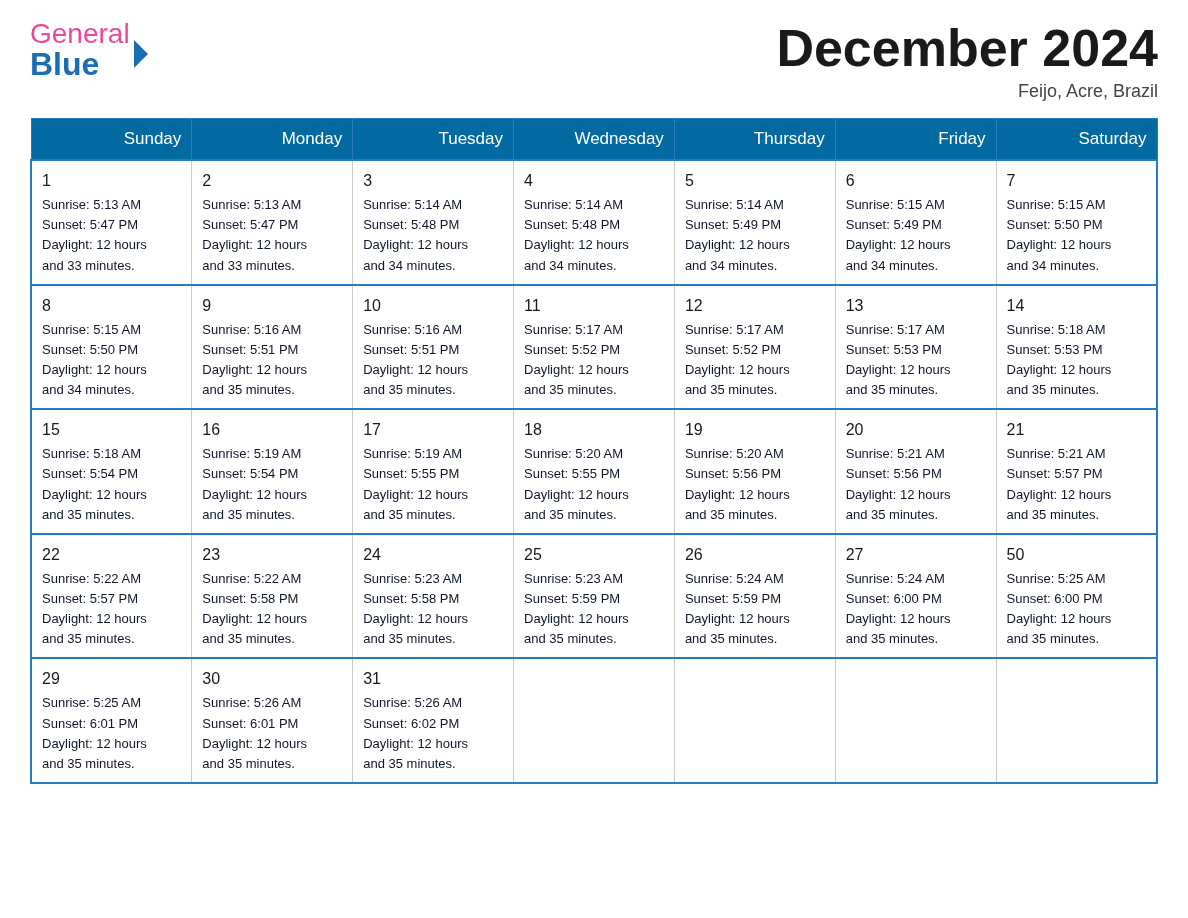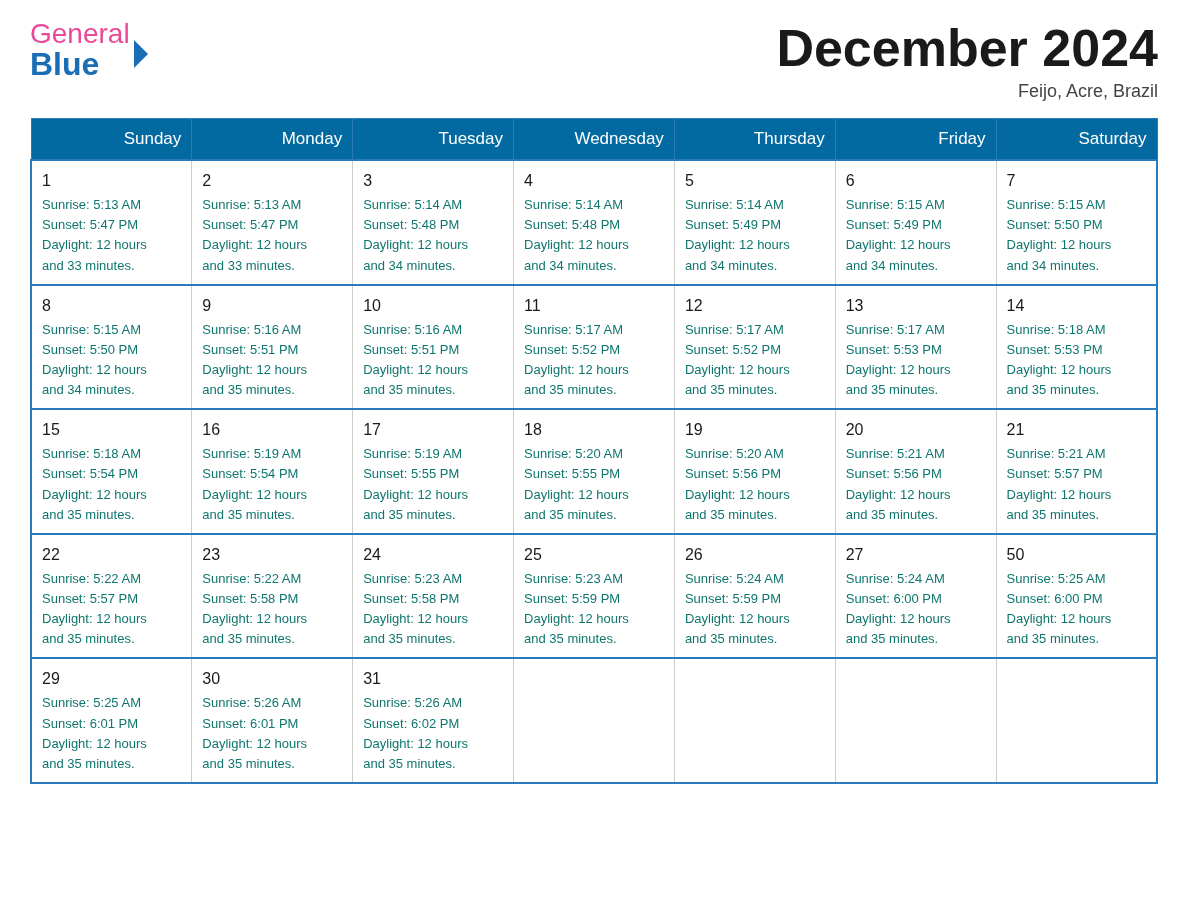--- a/index.html
+++ b/index.html
@@ -87,21 +87,21 @@
       width: 14.28%;
     }
     .calendar-table tbody tr td .day-number {
       font-size: 16px;
       font-weight: normal;
       color: #1a1a1a;
       display: block;
       margin-bottom: 2px;
     }
     .calendar-table tbody tr td .day-info {
-      color: #0f766e;
+      color: #0f172a;
       font-size: 13px;
       line-height: 1.55;
     }
     .calendar-table tbody tr:first-child td {
       border-top: 2px solid #2a7abf;
     }
     .calendar-table tbody tr td:first-child {
       border-left: 2px solid #2a7abf;
     }
     .calendar-table tbody tr td:last-child {

